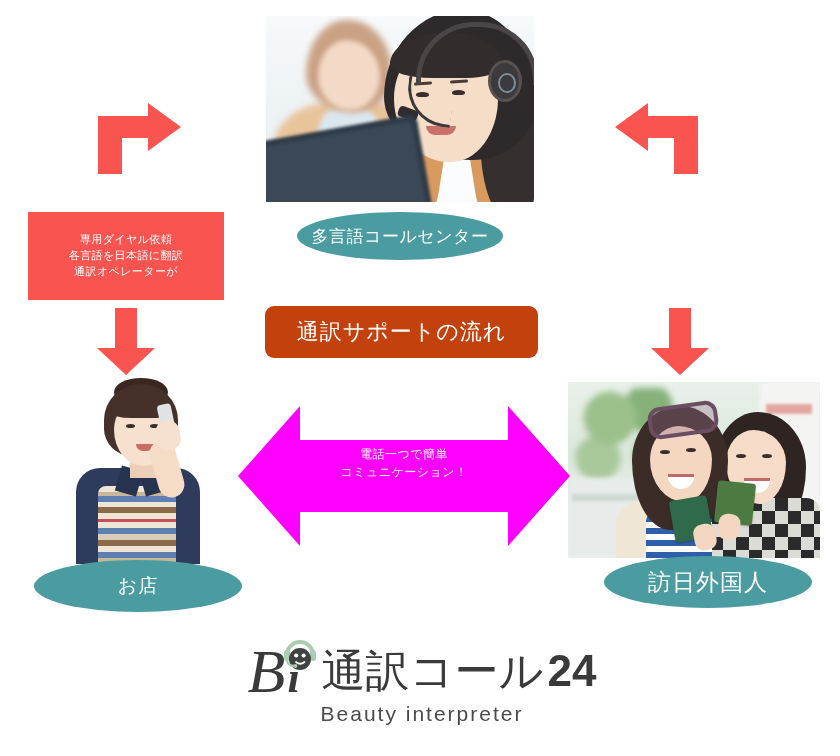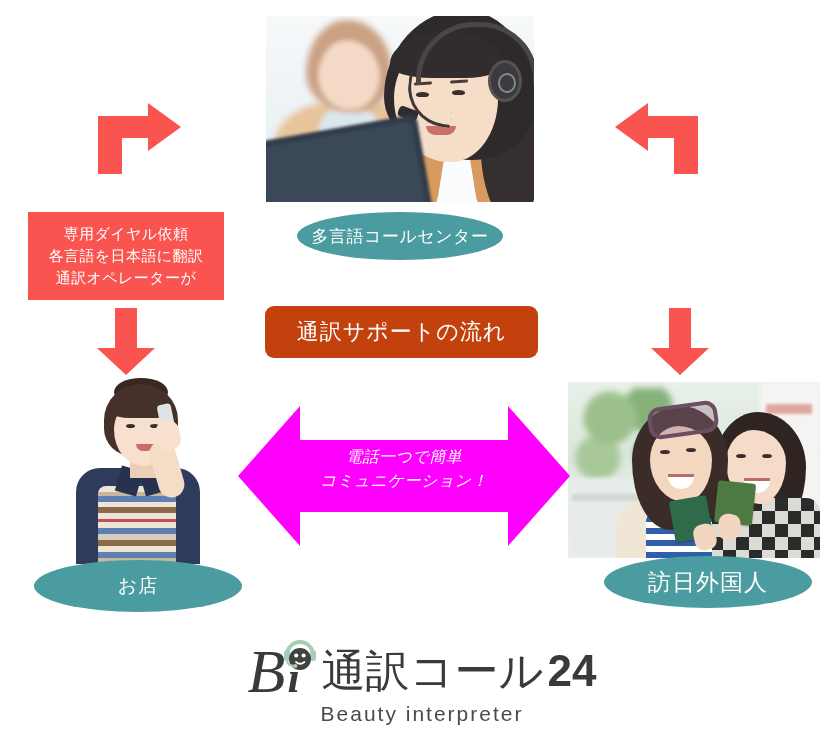--- a/index.html
+++ b/index.html
@@ -157,21 +157,21 @@
 
   
   .redbox {
     background: #f9544f;
     color: #ffffff;
     text-align: center;
     display: flex;
     flex-direction: column;
     align-items: center;
     justify-content: center;
-    font-size: 15px;
+    font-size: 11px;
     line-height: 1.45;
     letter-spacing: 0.4px;
   }
   .redbox .ln { display: block; white-space: nowrap; }
 
   
   .downarrow { width: 64px; height: 68px; }
 
   
   .pill {
@@ -196,23 +196,22 @@
     color: #ffffff;
     display: flex; align-items: center; justify-content: center;
     font-size: 22px; letter-spacing: 1px;
   }
 
   
   .dbl-arrow { left: 238px; top: 404px; width: 332px; height: 144px; }
   .dbl-arrow-text {
     left: 238px; top: 445px; width: 332px;
     text-align: center; color: #ffffff;
-    font-size: 16px; line-height: 1.5; letter-spacing: 0.5px;
+    font-size: 12px; line-height: 1.5; letter-spacing: 0.5px;
     pointer-events: none;
-    font-style: italic;
   }
   .dbl-arrow-text .ln { display: block; }
 
   
   .photo-shop { left: 62px; top: 382px; width: 152px; height: 182px; }
   .sh-hair {
     position: absolute; left: 42px; top: 2px; width: 74px; height: 72px;
     background: #45302a; border-radius: 50% 50% 38% 38%;
   }
   .sh-bun {

